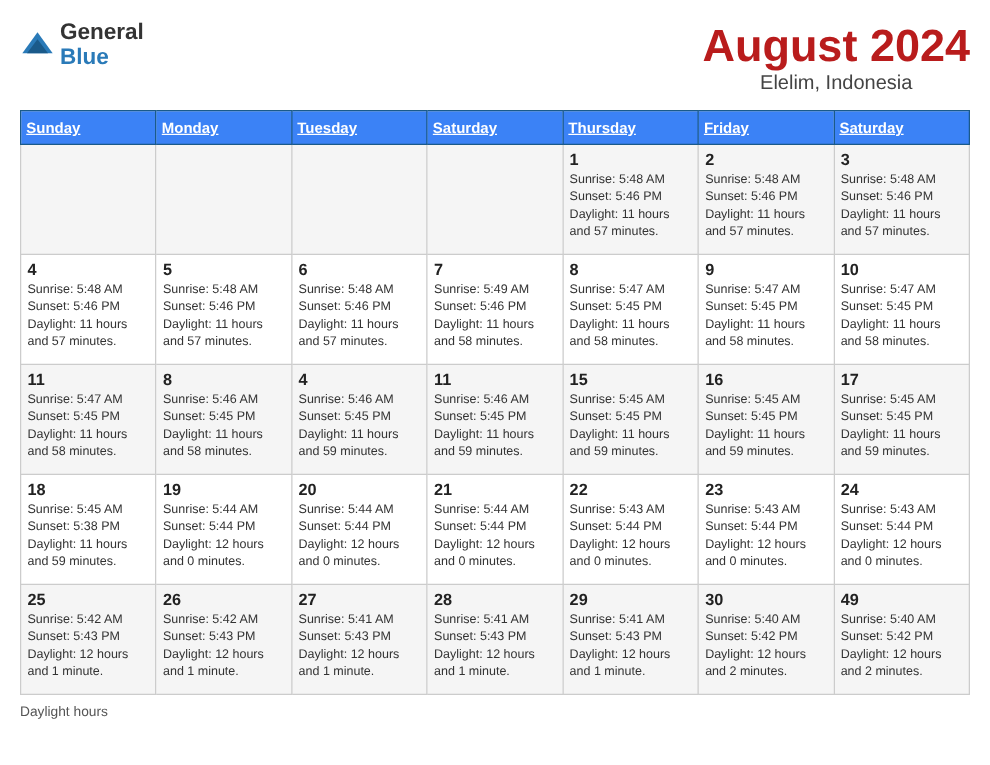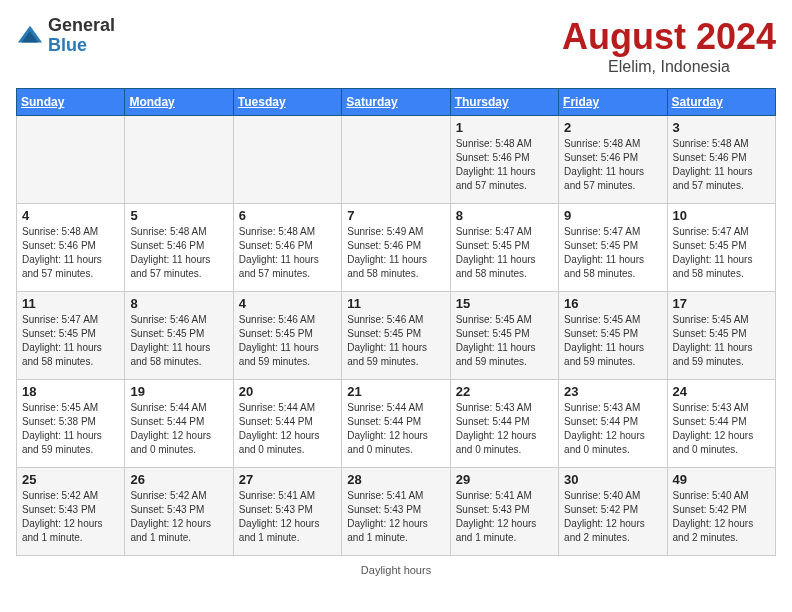--- a/index.html
+++ b/index.html
@@ -95,21 +95,20 @@
     .empty-cell {
       background: #fff !important;
     }
     tbody tr:nth-child(odd) .empty-cell {
       background: #f5f5f5 !important;
     }
     .footer {
       margin-top: 8px;
       font-size: 11px;
       color: #555;
-      text-align: center;
     }
   </style>
 </head>
 <body>
 
 <div class="header">
   <div class="logo">
     <svg class="logo-icon" viewBox="0 0 30 30" xmlns="http://www.w3.org/2000/svg">
       <polygon points="15,4 28,22 2,22" fill="#2a7ab8"></polygon>
       <polygon points="15,10 24,22 6,22" fill="#1a5a8a"></polygon>

